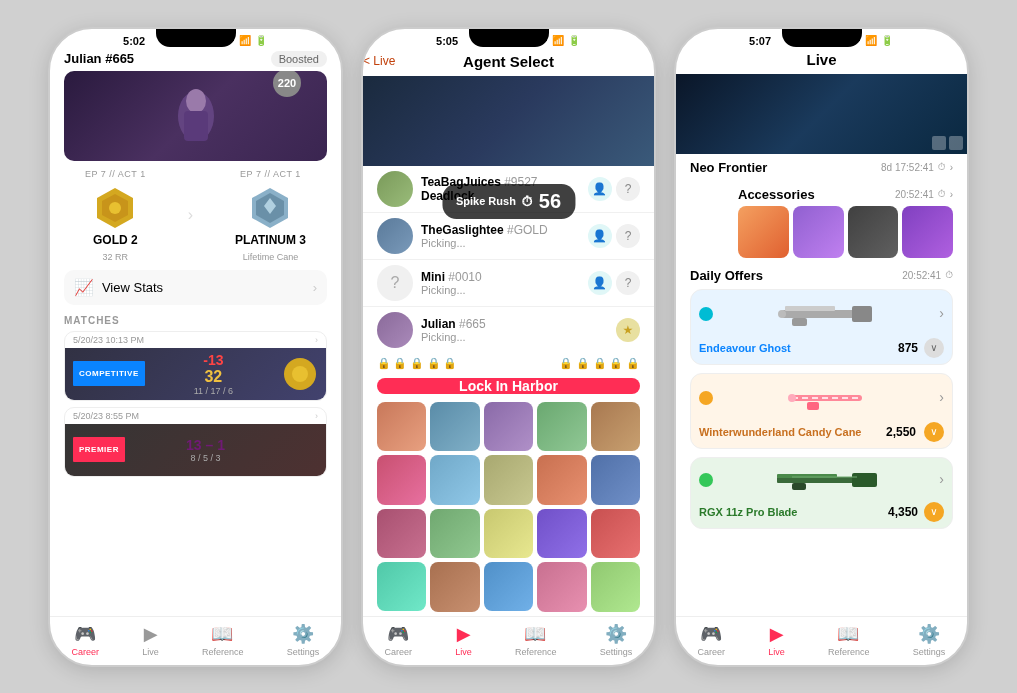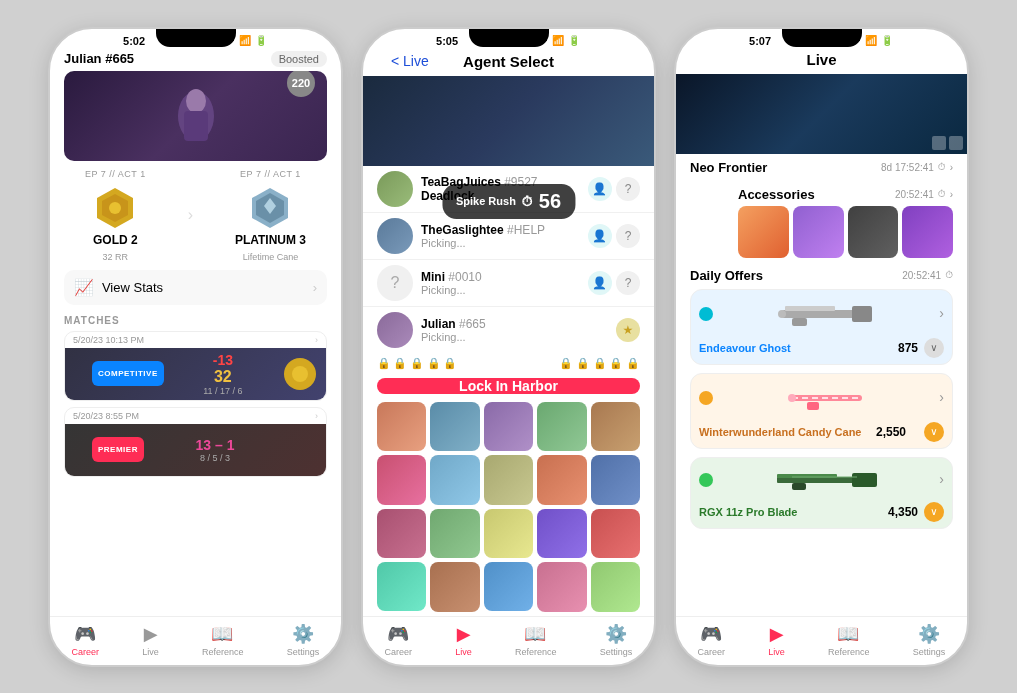--- a/index.html
+++ b/index.html
@@ -110,21 +110,21 @@
       border-radius: 10px;
       position: relative;
       overflow: hidden;
       display: flex;
       align-items: center;
       justify-content: center;
     }
     .p1-banner-badge {
       position: absolute;
       top: -2px;
-      right: 12px;
+      right: 26px;
       background: #888;
       color: white;
       border-radius: 50%;
       width: 28px;
       height: 28px;
       display: flex;
       align-items: center;
       justify-content: center;
       font-size: 11px;
       font-weight: 700;
@@ -205,33 +205,32 @@
       position: relative;
       z-index: 1;
       display: flex;
       align-items: center;
       justify-content: space-between;
       width: 100%;
       padding: 4px 8px;
     }
     .p1-match-badge {
       background: #0a84ff;
-      border-radius: 6px;
+      border-radius: 1px;
       padding: 8px 6px;
       font-size: 8px;
       font-weight: 700;
       color: white;
       letter-spacing: 0.5px;
-      margin-left: 19px;
     }
     .p1-match-badge-premier {
       background: #ff2d55;
     }
     .p1-match-score-red { color: #ff4444; font-size: 14px; font-weight: 700; text-align: center; }
-    .p1-match-score-green { color: #ec4899; font-size: 14px; font-weight: 700; text-align: center; }
+    .p1-match-score-green { color: #701a75; font-size: 14px; font-weight: 700; text-align: center; }
     .p1-match-score-sub { font-size: 9px; color: #aaa; text-align: center; }
 
     
     .p2-player-list {
       flex: 1;
       overflow: hidden;
     }
     .p2-player-item {
       display: flex;
       align-items: center;
@@ -416,23 +415,23 @@
 
     .p2-nav-header {
       display: flex;
       justify-content: center;
       align-items: center;
       padding: 4px 14px 6px;
       position: relative;
     }
     .p2-nav-back {
       position: absolute;
-      left: 28px;
-      color: #1d4ed8;
-      font-size: 14px;
+      left: 0;
+      color: #c2410c;
+      font-size: 12px;
     }
     .p3-expand-btn {
       width: 20px; height: 20px;
       border-radius: 50%;
       background: #ddd;
       display: flex;
       align-items: center;
       justify-content: center;
       font-size: 10px;
       color: #666;
@@ -613,21 +612,21 @@
             <div class="p2-icon-circle p2-icon-teal">👤</div>
             <div class="p2-icon-circle p2-icon-gray">?</div>
           </div>
         </div>
 
         <div class="p2-player-item">
           <div class="p2-avatar">
             <div class="p2-avatar-inner" style="background:linear-gradient(135deg,#5a7a9a,#7a9aba);"></div>
           </div>
           <div class="p2-player-info">
-            <div class="p2-player-name">TheGaslightee <span style="color:#999;font-weight:400;">#HELP</span></div>
+            <div class="p2-player-name">TheGaslightee <span style="color:#999;font-weight:400;">#GOLD</span></div>
             <div class="p2-player-status">Picking...</div>
           </div>
           <div class="p2-player-icons">
             <div class="p2-icon-circle p2-icon-teal">👤</div>
             <div class="p2-icon-circle p2-icon-gray">?</div>
           </div>
         </div>
 
         <div class="p2-player-item">
           <div class="p2-avatar" style="border-radius:50%;background:#f0f0f0;display:flex;align-items:center;justify-content:center;font-size:16px;color:#aaa;">?</div>
@@ -809,21 +808,21 @@
               <rect x="5" y="15" width="70" height="6" rx="3" fill="#ff8899"></rect>
               <line x1="5" y1="18" x2="75" y2="18" stroke="white" stroke-width="1.5" stroke-dasharray="6,4"></line>
               <rect x="20" y="22" width="12" height="8" rx="2" fill="#ff6680"></rect>
               <circle cx="5" cy="18" r="4" fill="#ffaabb"></circle>
             </svg>
           </div>
           <span style="position:absolute;right:8px;top:50%;transform:translateY(-50%);font-size:14px;color:#999;">›</span>
         </div>
         <div style="display:flex;align-items:center;justify-content:space-between;padding:2px 8px 6px;">
           <span style="font-size:11px;font-weight:600;color:#c87020;">Winterwunderland Candy Cane</span>
-          <div style="display:flex;align-items:center;gap:18px;">
+          <div style="display:flex;align-items:center;gap:8px;">
             <span style="font-size:12px;font-weight:600;">2,550</span>
             <div class="p3-expand-btn orange">∨</div>
           </div>
         </div>
       </div>
 
       <div class="p3-offer-card green-bg">
         <div style="display:flex;align-items:center;padding:6px 8px 4px;position:relative;">
           <div style="width:14px;height:14px;border-radius:50%;background:#34c759;margin-right:6px;flex-shrink:0;"></div>
           <div style="flex:1;display:flex;align-items:center;justify-content:center;">

